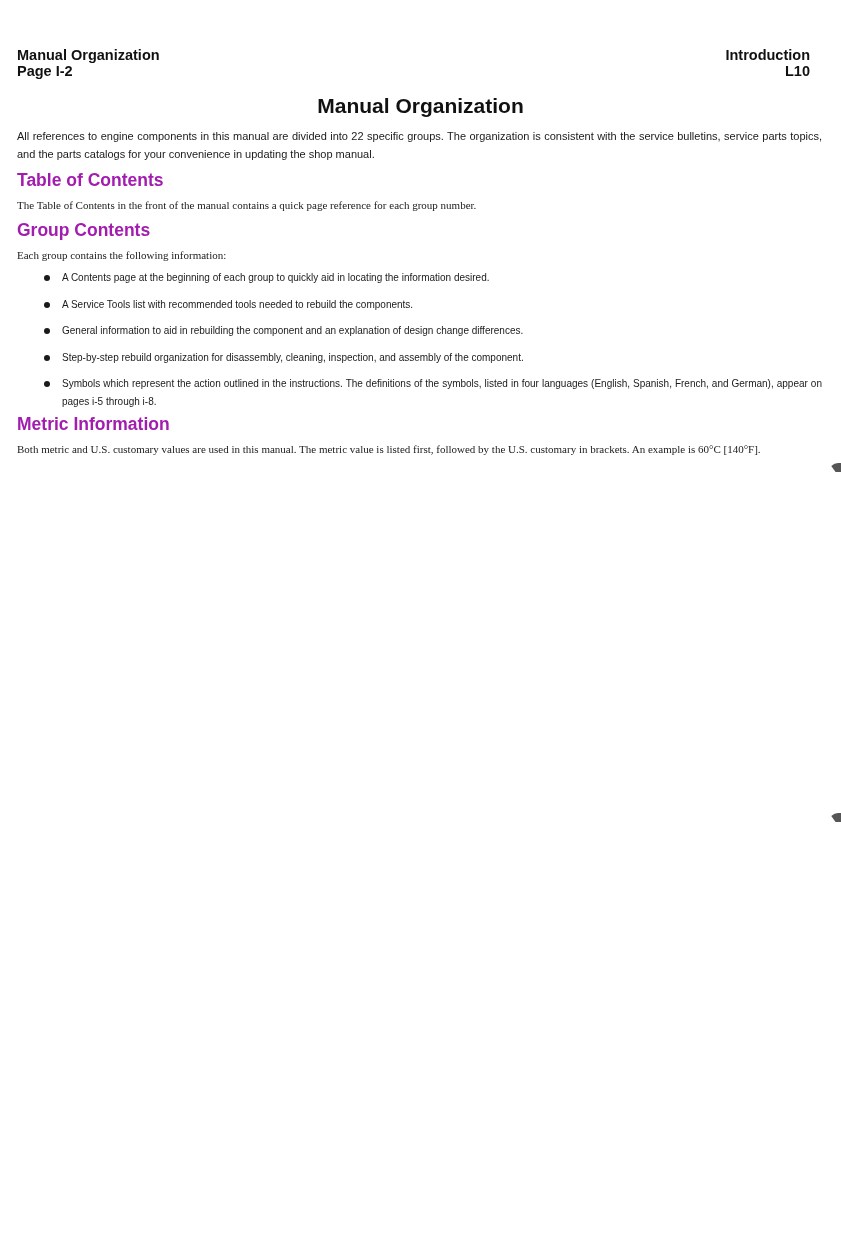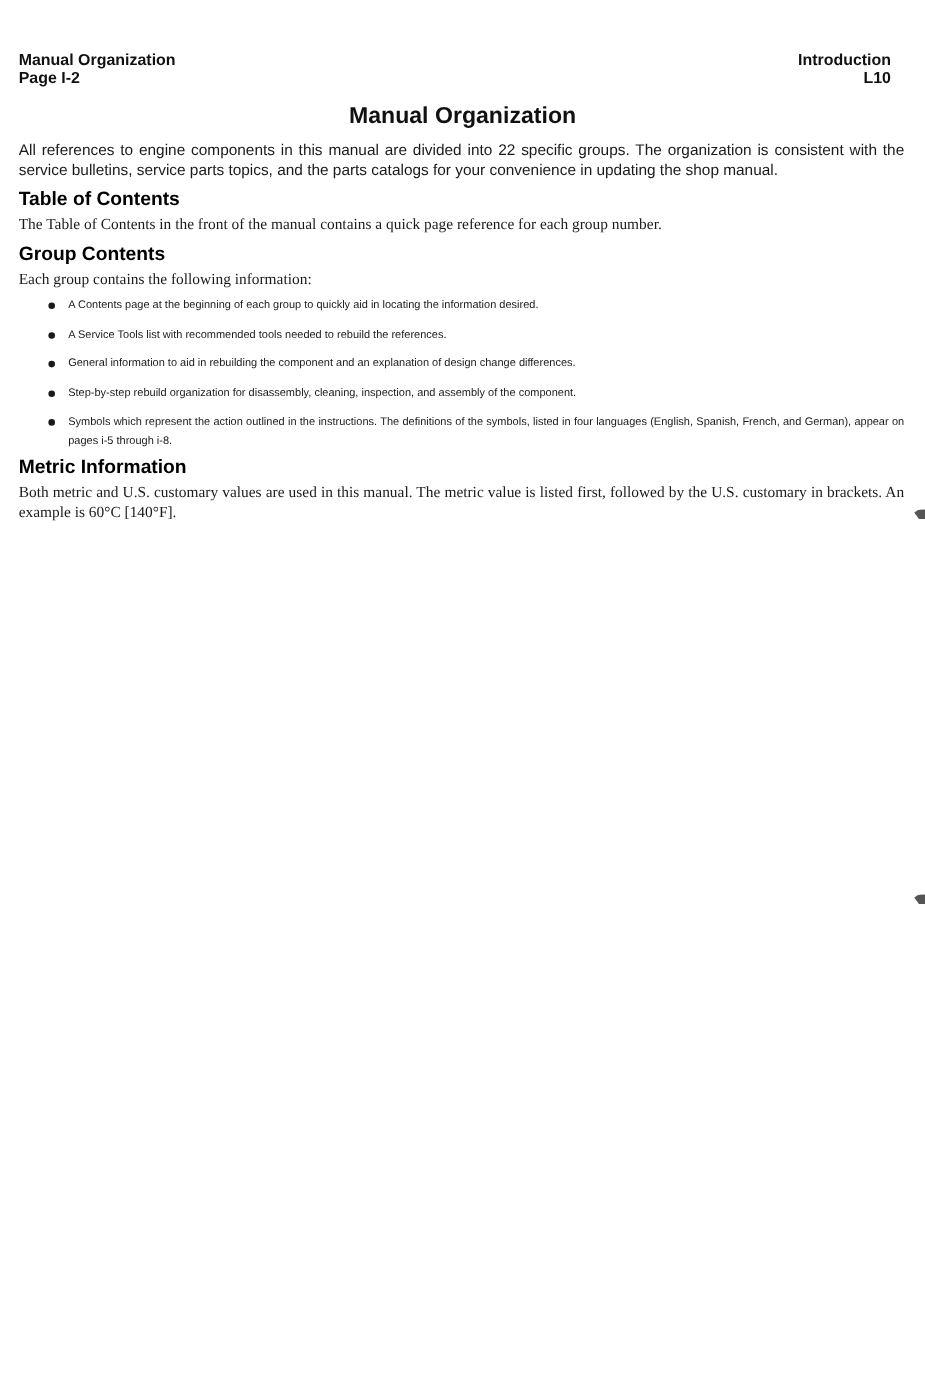--- a/index.html
+++ b/index.html
@@ -8,22 +8,22 @@
       font-family: "Liberation Sans", sans-serif; color: #1a1a1a;
     }
     .hdr { position: absolute; top: 47px; font-weight: bold; font-size: 14.5px; line-height: 16px; color: #111; }
     .hdr-left { left: 17px; }
     .hdr-right { right: 31px; text-align: right; }
     .title {
       position: absolute; top: 94px; left: 0; width: 841px; text-align: center;
       font-weight: bold; font-size: 21px; color: #111;
     }
     .content { position: absolute; left: 17px; top: 127px; width: 805px; }
-    p { margin: 0; font-size: 14px; line-height: 18px; text-align: justify; }
-    h2 { margin: 0; font-size: 17.5px; font-weight: bold; line-height: 22px; color: #000000; }
+    p { margin: 0; font-size: 11px; line-height: 18px; text-align: justify; }
+    h2 { margin: 0; font-size: 17.5px; font-weight: bold; line-height: 22px; color: #a21caf; }
     .intro { margin-bottom: 6px; }
     .sec { margin-top: 0; }
     .sec h2 { margin-bottom: 5px; }
     .sec p { margin-bottom: 5px; font-family: Liberation Serif, serif; }
     ul { list-style: none; margin: 4px 0 0 0; padding: 0; }
     li { position: relative; padding-left: 45px; font-size: 10px; line-height: 18px; margin-bottom: 8.5px; text-align: justify; }
     li .dot { position: absolute; left: 27px; top: 6px; width: 6px; height: 6px; border-radius: 50%; background: #1a1a1a; }
     .hole { position: absolute; right: 0; width: 12px; height: 9px; background: #555; border-radius: 10px 0 0 0; clip-path: polygon(0 0, 100% 0, 100% 100%, 55% 100%); }
   </style>
 </head>
@@ -46,21 +46,21 @@
   <div class="sec">
     <h2>Table of Contents</h2>
     <p>The Table of Contents in the front of the manual contains a quick page reference for each group number.</p>
   </div>
 
   <div class="sec">
     <h2>Group Contents</h2>
     <p>Each group contains the following information:</p>
     <ul>
       <li><span class="dot"></span><span>A Contents page at the beginning of each group to quickly aid in locating the information desired.</span></li>
-      <li><span class="dot"></span><span>A Service Tools list with recommended tools needed to rebuild the references.</span></li>
+      <li><span class="dot"></span><span>A Service Tools list with recommended tools needed to rebuild the components.</span></li>
       <li><span class="dot"></span><span>General information to aid in rebuilding the component and an explanation of design change differences.</span></li>
       <li><span class="dot"></span><span>Step-by-step rebuild organization for disassembly, cleaning, inspection, and assembly of the component.</span></li>
       <li style="margin-bottom:2px;"><span class="dot"></span><span>Symbols which represent the action outlined in the instructions. The definitions of the symbols, listed in four languages (English, Spanish, French, and German), appear on pages i-5 through i-8.</span></li>
     </ul>
   </div>
 
 
   <div class="sec">
     <h2>Metric Information</h2>
     <p>Both metric and U.S. customary values are used in this manual. The metric value is listed first, followed by the U.S. customary in brackets. An example is 60°C [140°F].</p>

